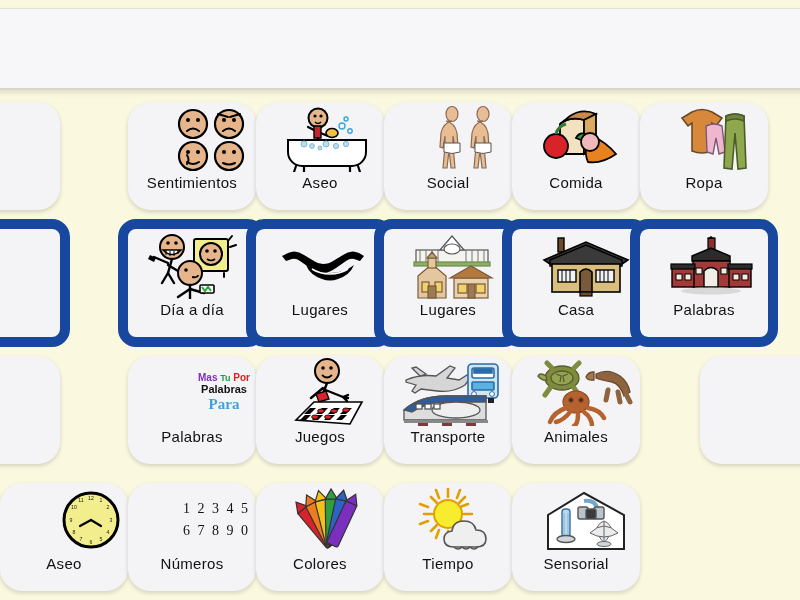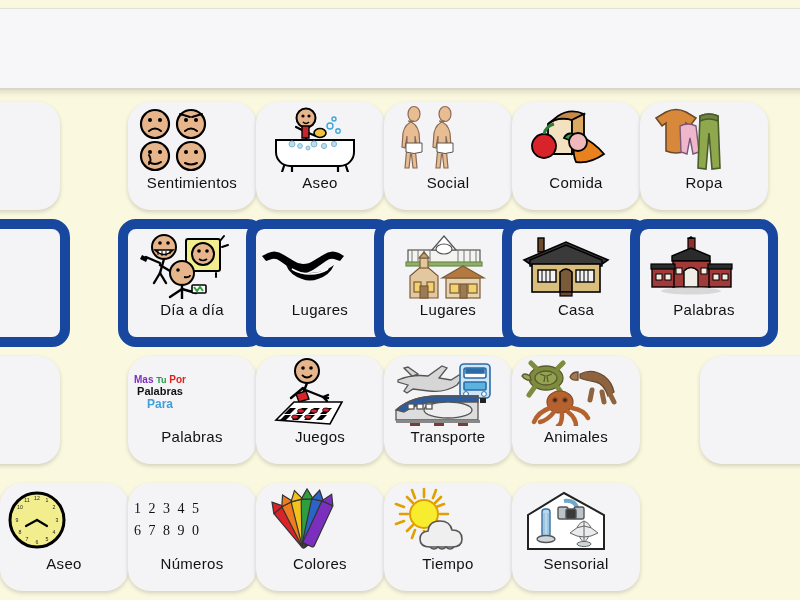--- a/index.html
+++ b/index.html
@@ -45,40 +45,40 @@
   }
   .card.sel {
     outline: 10px solid #17479E;
     outline-offset: 0px;
     border-radius: 8px;
     box-shadow: none;
   }
 
   .icon {
     height: 70px; width: 116px;
-    display:flex; align-items:center; justify-content:flex-start;
+    display:flex; align-items:center; justify-content:flex-end;
     margin-top: 2px;
   }
   .icon svg { display:block; }
   .label {
     font-size: 15px; color: #111; line-height: 1;
     letter-spacing: .3px;
     text-align:center;
     margin-top: 1px;
     white-space: nowrap;
   }
   
   .numtxt { font-family:"Liberation Serif", serif; font-weight:normal; font-size:14px; color:#111; letter-spacing:2px; text-align:center; line-height:1.55;}
   .palabras { text-align:center; line-height:1.08; }
   .palabras .r1 { font-size:10px; font-weight:bold; font-family:"Liberation Sans", sans-serif;}
   .palabras .r1 .mas { color:#7B2FBE; }
   .palabras .r1 .tu  { color:#17A245; font-size:9px; }
   .palabras .r1 .por { color:#E02020; }
   .palabras .r2 { font-size:11px; font-weight:bold; color:#111; font-family:"Liberation Sans", sans-serif;}
-  .palabras .r3 { font-size:12px; font-weight:bold; color:#3FA0D8; font-family:Liberation Sans, sans-serif;}
+  .palabras .r3 { font-size:15px; font-weight:bold; color:#3FA0D8; font-family:Liberation Serif, serif;}
 </style>
 </head>
 <body>
 
 <div id="app">
 
   <div class="topbar">
     <div class="topbar-inner"></div>
   </div>
 

